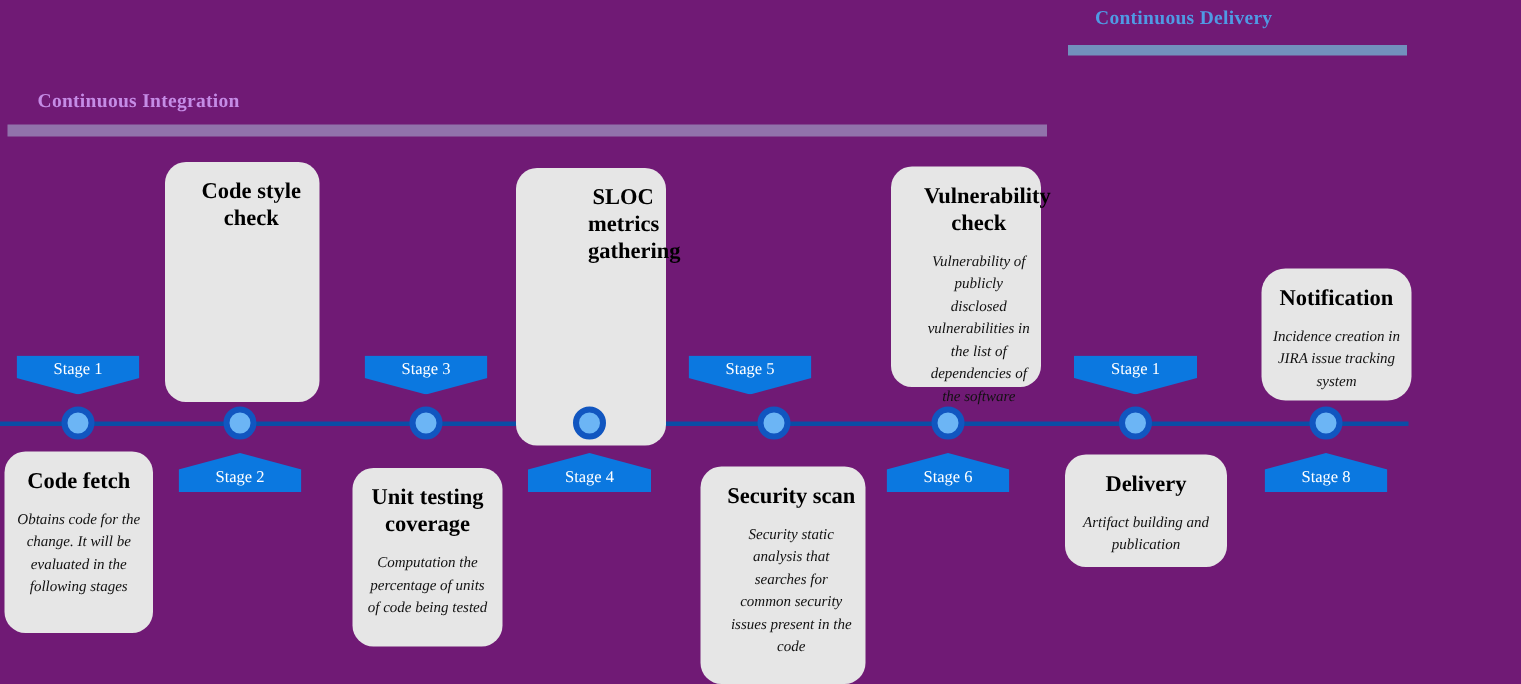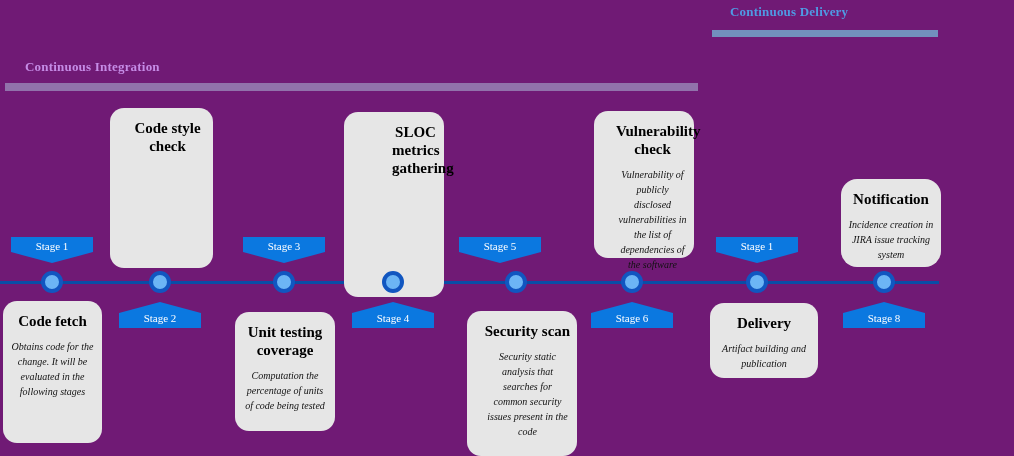--- a/index.html
+++ b/index.html
@@ -96,21 +96,21 @@
   <div class="section-title ci-title">Continuous Integration</div>
   <div class="section-bar ci-bar"></div>
 
   <div class="timeline"></div>
 
   <div id="stages">
       <div class="badge down" style="left: 11px; text-align: right;">
         <span>Stage 1</span>
       </div>
       <div class="node" style="left: 41px;"></div>
-      <div class="card" style="left: 3px; top: 301px; width: 99px; height: 142px;">
+      <div class="card" style="left: 3px; top: 301px; width: 99px; height: 121px;">
         <h3 class="card-title">Code fetch</h3>
         <p class="card-desc">Obtains code for the change. It will be evaluated in the following stages</p>
       </div>
       <div class="badge up" style="left: 119px;">
         <span>Stage 2</span>
       </div>
       <div class="node" style="left: 149px;"></div>
       <div class="card" style="left: 110px; top: 108px; width: 103px; height: 160px; padding-left: 17px;">
         <h3 class="card-title">Code style check</h3>
       </div>

